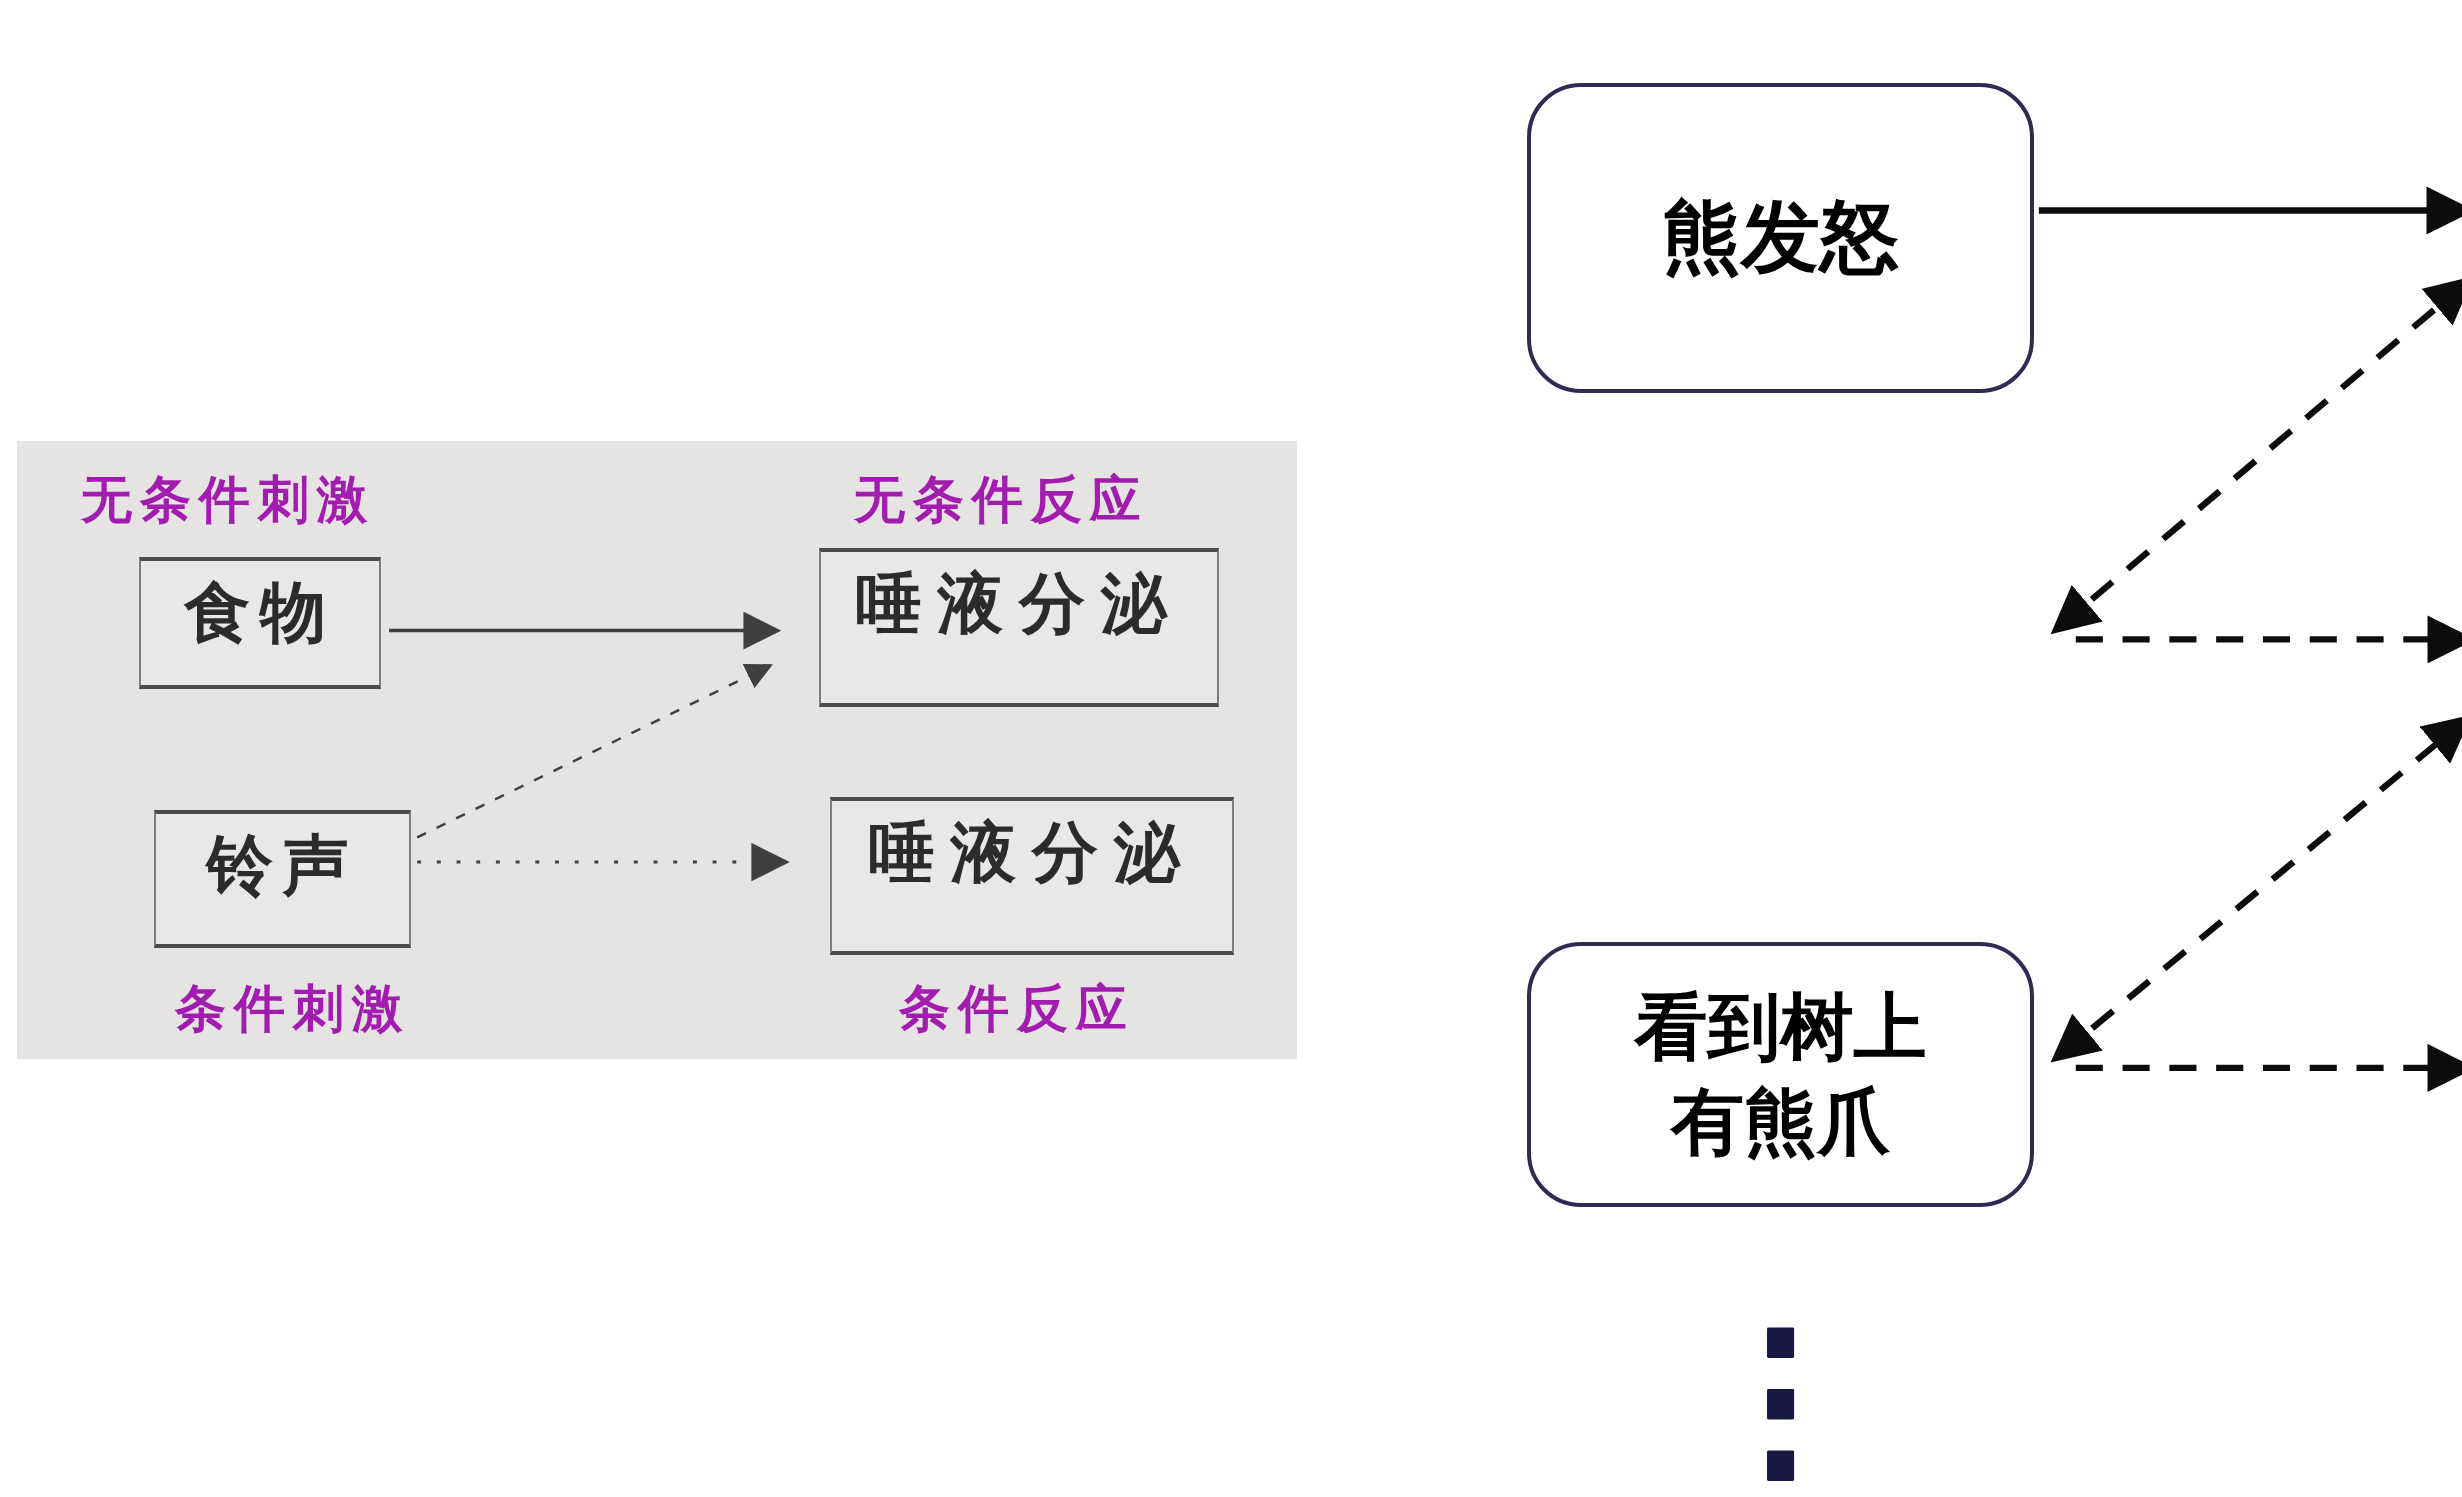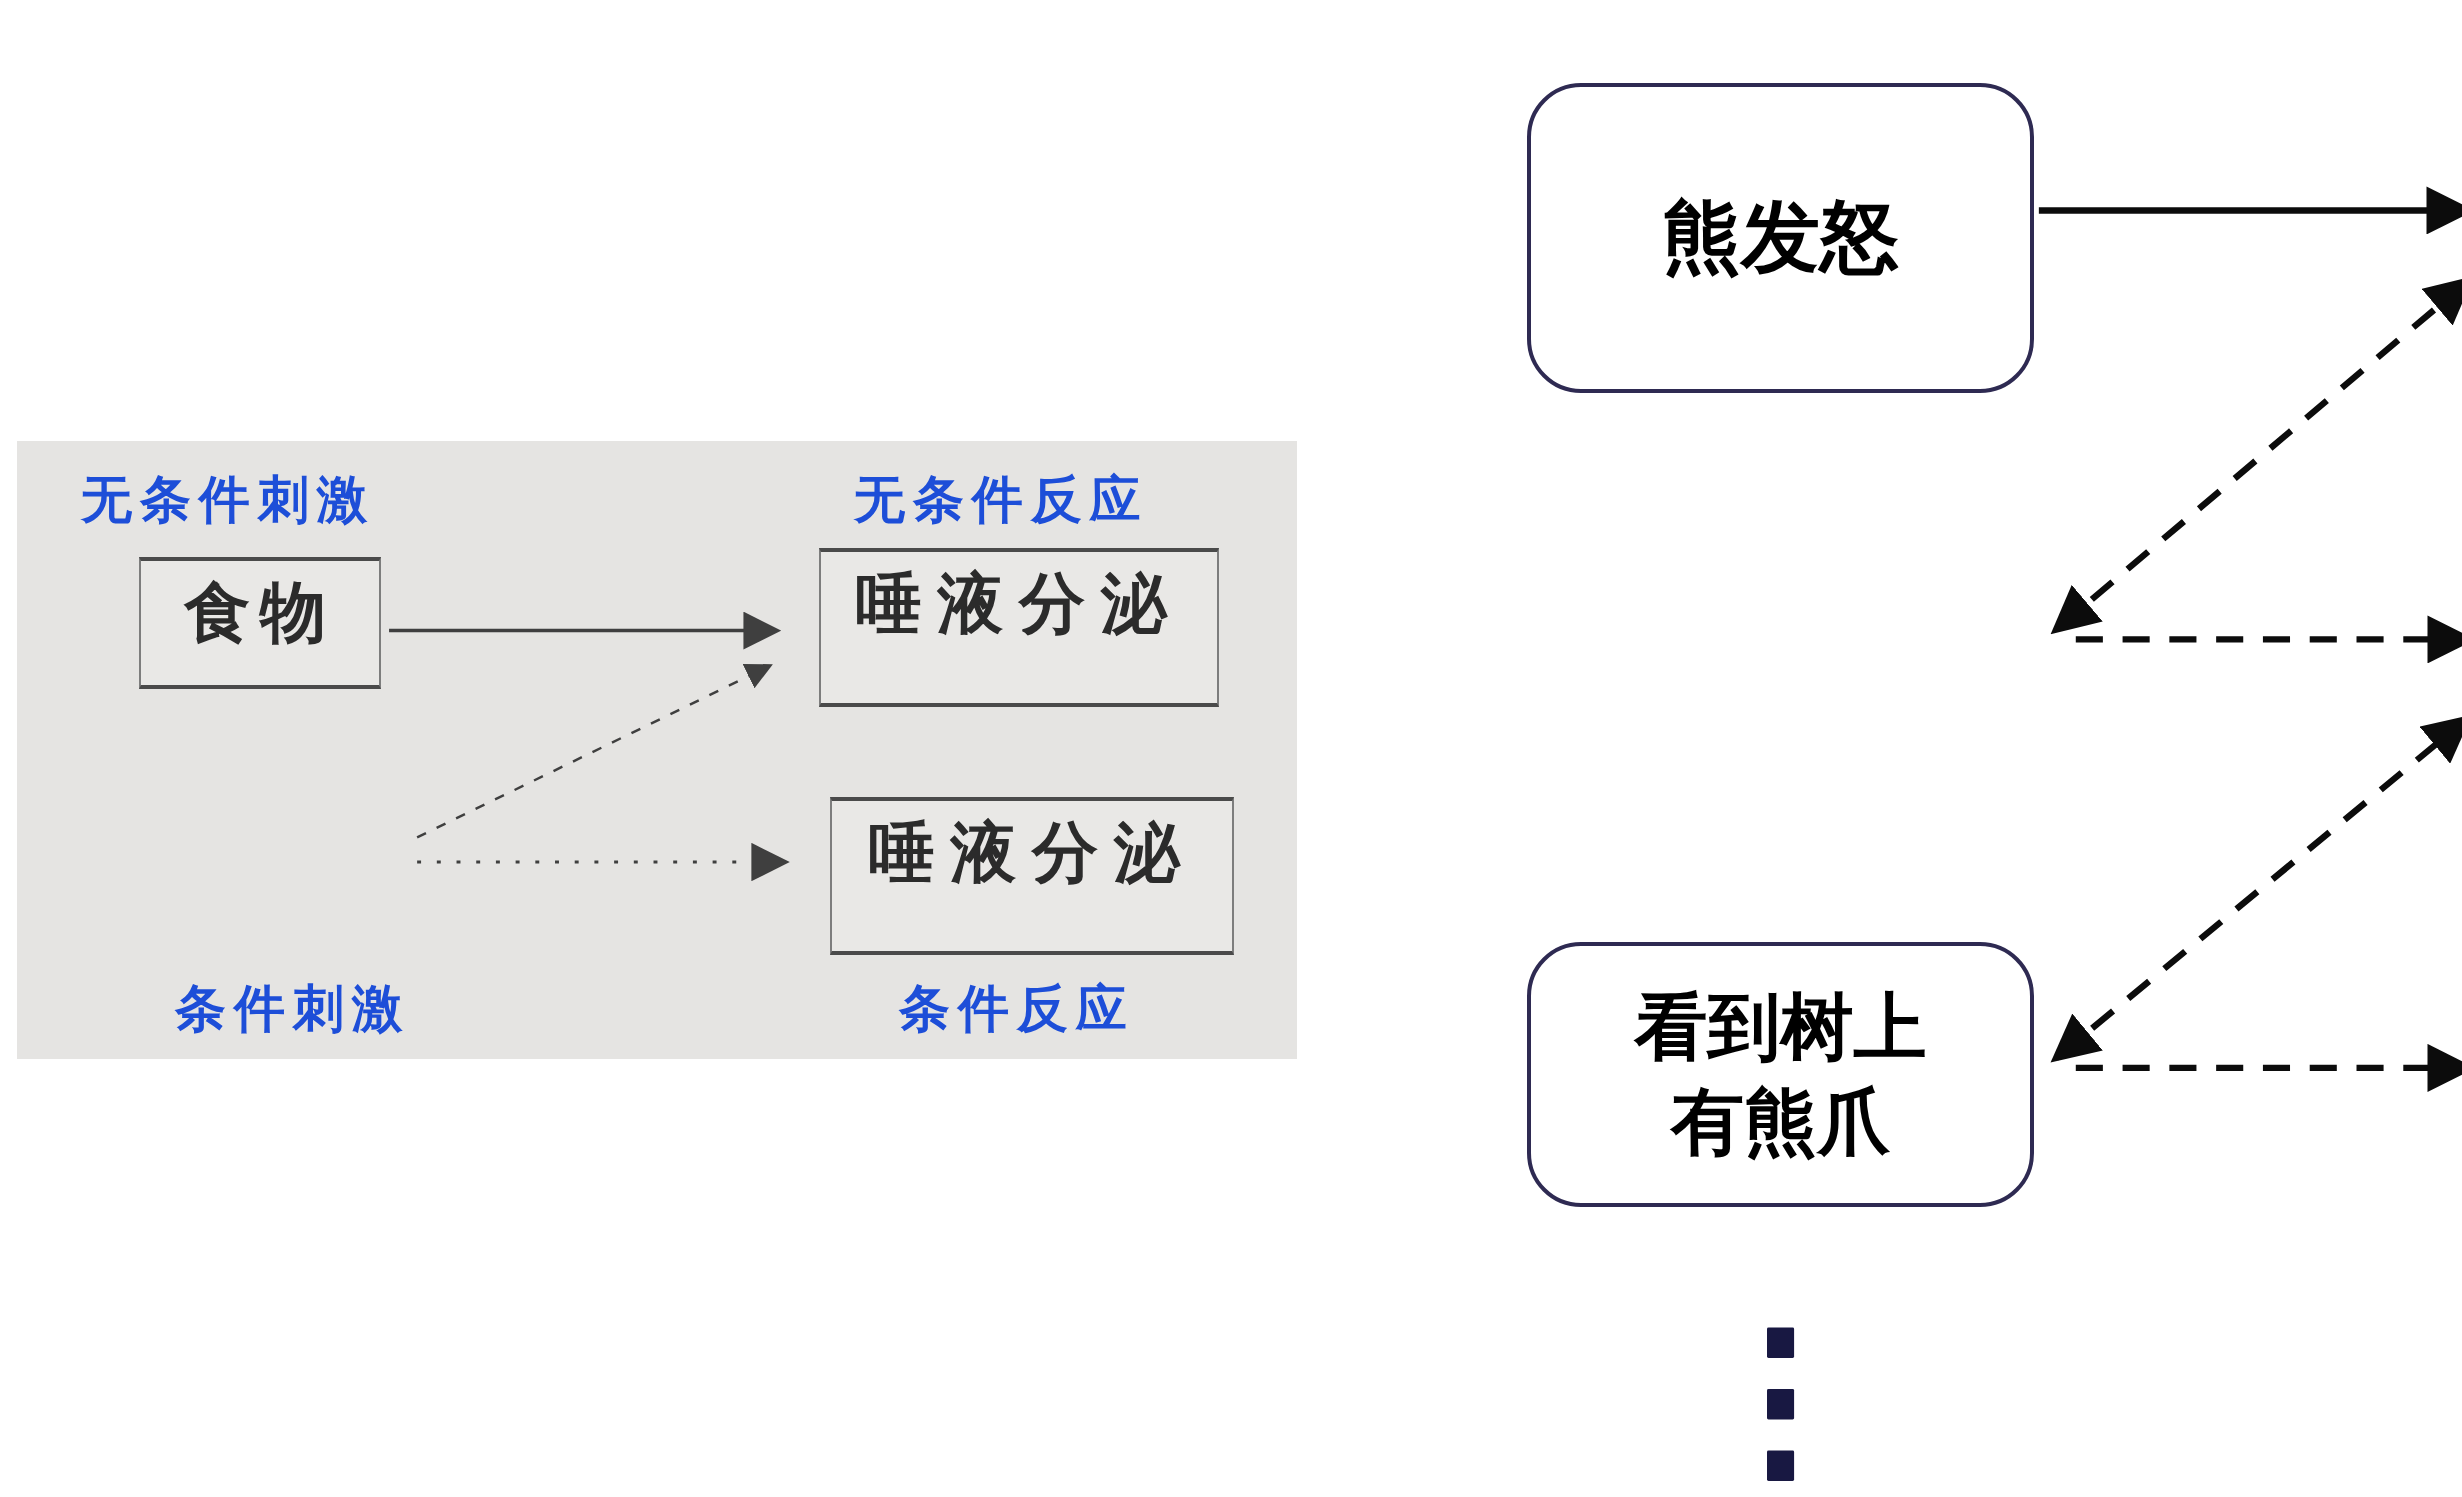--- a/index.html
+++ b/index.html
@@ -17,21 +17,21 @@
     position: absolute;
     left: 17px; top: 441px;
     width: 1280px; height: 618px;
     background: #e5e4e2;
   }
   .p-label {
     position: absolute;
     font-size: 51px;
     letter-spacing: 7.9px;
     font-weight: 600;
-    color: #1d4ed8;
+    color: #a21caf;
     white-space: nowrap;
   }
   .p-box {
     position: absolute;
     background: #e9e8e6;
     border-left: 2px solid #7d7d7d;
     border-right: 2px solid #7d7d7d;
     border-top: 4.4px solid #4a4a4a;
     border-bottom: 4.4px solid #4a4a4a;
     box-sizing: border-box;
@@ -78,20 +78,23 @@
     <div class="p-label" style="left:837px; top:24.6px;">无条件反应</div>
 
     <div class="p-box" style="left:122px; top:116px; width:242px; height:132px;">
       <span class="small-cjk">食物</span>
     </div>
 
     <div class="p-box" style="left:802px; top:107px; width:400px; height:159px;">
       <span class="wide-cjk">唾液分泌</span>
     </div>
 
+    <div class="p-box" style="left:137px; top:369px; width:257px; height:138px;">
+      <span class="small-cjk">铃声</span>
+    </div>
 
     <div class="p-box" style="left:813px; top:356px; width:404px; height:158px;">
       <span class="wide-cjk">唾液分泌</span>
     </div>
 
     <div class="p-label" style="left:158px; top:534px;">条件刺激</div>
     <div class="p-label" style="left:882px; top:534px;">条件反应</div>
   </div>
 
   <div class="td-box td-state" style="left:1527px; top:55px; width:507px; height:310px;">

